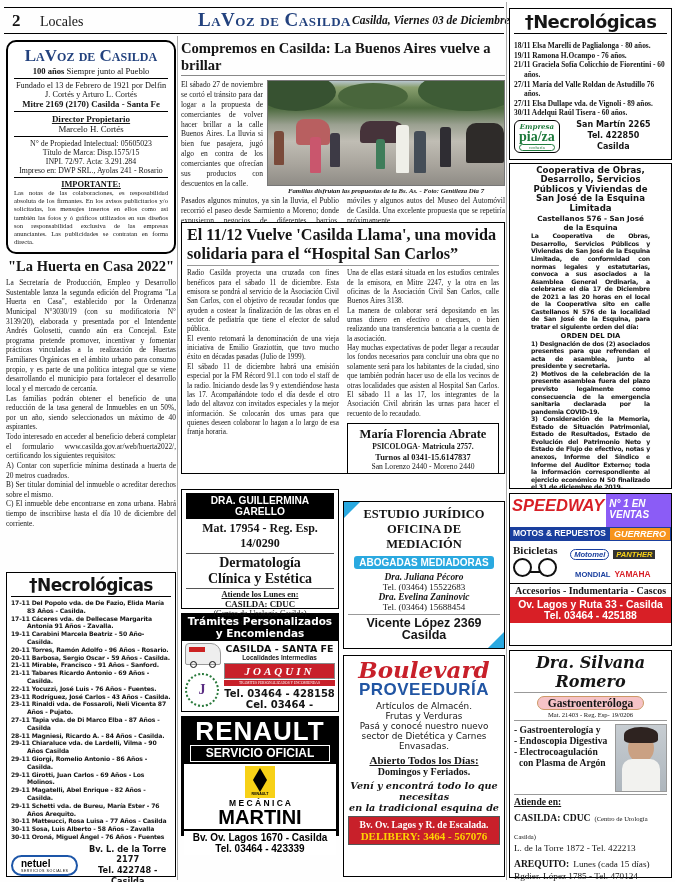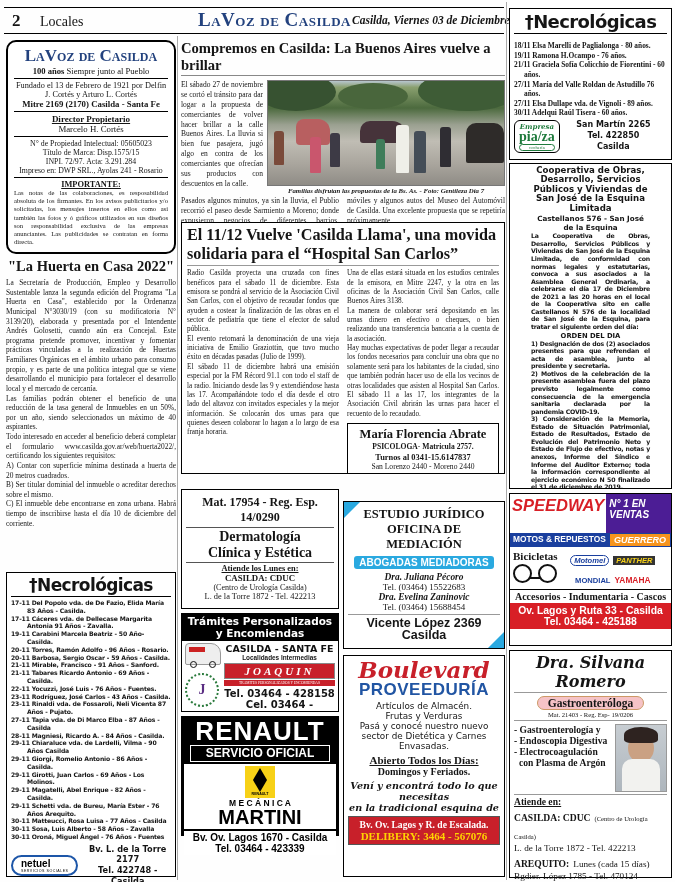--- a/index.html
+++ b/index.html
@@ -159,20 +159,21 @@
           <div class="b" style="font-size:7.6px;">PSICOLOGA- Matricula 2757.</div>
           <div class="b" style="font-size:8.4px;margin-top:2px;">Turnos al 0341-15.6147837</div>
           <div style="font-size:7.6px;">San Lorenzo 2440 - Moreno 2440</div>
         </div>
       </div>
     </div>
   </div>
 
   <div class="abs" style="left:181px;top:489px;width:158px;">
     <div class="box c" style="height:120px;padding:3px 4px;">
+      <div class="b sans" style="background:#000;color:#fff;font-size:10.2px;padding:2px 0;">DRA. GUILLERMINA GARELLO</div>
       <div class="b" style="font-size:12px;border-bottom:1px solid #555;padding:2px 0;">Mat. 17954 - Reg. Esp. 14/0290</div>
       <div class="b" style="font-size:14px;margin-top:1px;">Dermatología</div>
       <div class="b" style="font-size:14px;border-bottom:1px solid #555;padding-bottom:1px;">Clínica y Estética</div>
       <div class="b" style="font-size:8.4px;text-decoration:underline;margin-top:1px;">Atiende los Lunes en:</div>
       <div class="b" style="font-size:8.8px;">CASILDA: CDUC</div>
       <div style="font-size:8px;">(Centro de Urología Casilda)</div>
       <div style="font-size:8.4px;">L. de la Torre 1872 - Tel. 422213</div>
     </div>
     <div class="box c" style="height:99px;margin-top:4px;padding:0;overflow:hidden;">
       <div class="b dv" style="background:#000;color:#fff;font-size:10.5px;line-height:1.1;padding:2px 0;">
@@ -285,21 +286,21 @@
     <div class="coop-txt">2) Motivos de la celebración de la presente asamblea fuera del plazo previsto legalmente como consecuencia de la emergencia sanitaria declarada por la pandemia COVID-19.</div>
     <div class="coop-txt">3) Consideración de la Memoria, Estado de Situación Patrimonial, Estado de Resultados, Estado de Evolución del Patrimonio Neto y Estado de Flujo de efectivo, notas y anexos, Informe del Síndico e Informe del Auditor Externo; toda la información correspondiente al ejercicio económico N 50 finalizado el 31 de diciembre de 2019.</div>
     <div class="coop-txt">4 ) Elección de cinco (5) miembros titulares por el término de 2 años en reemplazo de los que terminan su mandato y cinco (5) suplentes por un año, por terminación de mandato.</div>
     <div class="coop-txt">5) Elección de síndico titular y síndico suplente por el término de 1 año.</div>
 
   </div>
 
   <div class="abs box" style="left:509px;top:493px;width:163px;height:153px;padding:0;overflow:hidden;">
     <div style="display:flex;">
       <div class="b i sans" style="flex:1;font-size:16.5px;color:#d81f26;padding:2px 2px 0;">SPEEDWAY</div>
-      <div class="b i sans" style="background:#4c1d95;color:#fff;font-size:10px;padding:4px 3px 13px;">N° 1 EN VENTAS</div>
+      <div class="b i sans" style="background:#8b5cf6;color:#fff;font-size:10px;padding:4px 3px 7px;">N° 1 EN VENTAS</div>
     </div>
     <div style="display:flex;">
       <div class="b sans" style="background:#1a3f9e;color:#fff;font-size:8.4px;padding:1px 3px;">MOTOS &amp; REPUESTOS</div>
       <div class="b i sans" style="flex:1;background:#f7941d;color:#fff;font-size:9px;text-align:center;padding:1px 0;border:1px solid #1a3f9e;">GUERRERO</div>
     </div>
     <div style="display:flex;align-items:center;padding:2px 3px;">
       <div>
         <div class="b" style="font-size:11px;">Bicicletas</div>
         <div style="margin-top:2px;">
           <span class="wheel"></span><span style="display:inline-block;width:10px;border-top:2px solid #111;margin:0 -2px 4px;"></span><span class="wheel"></span>

